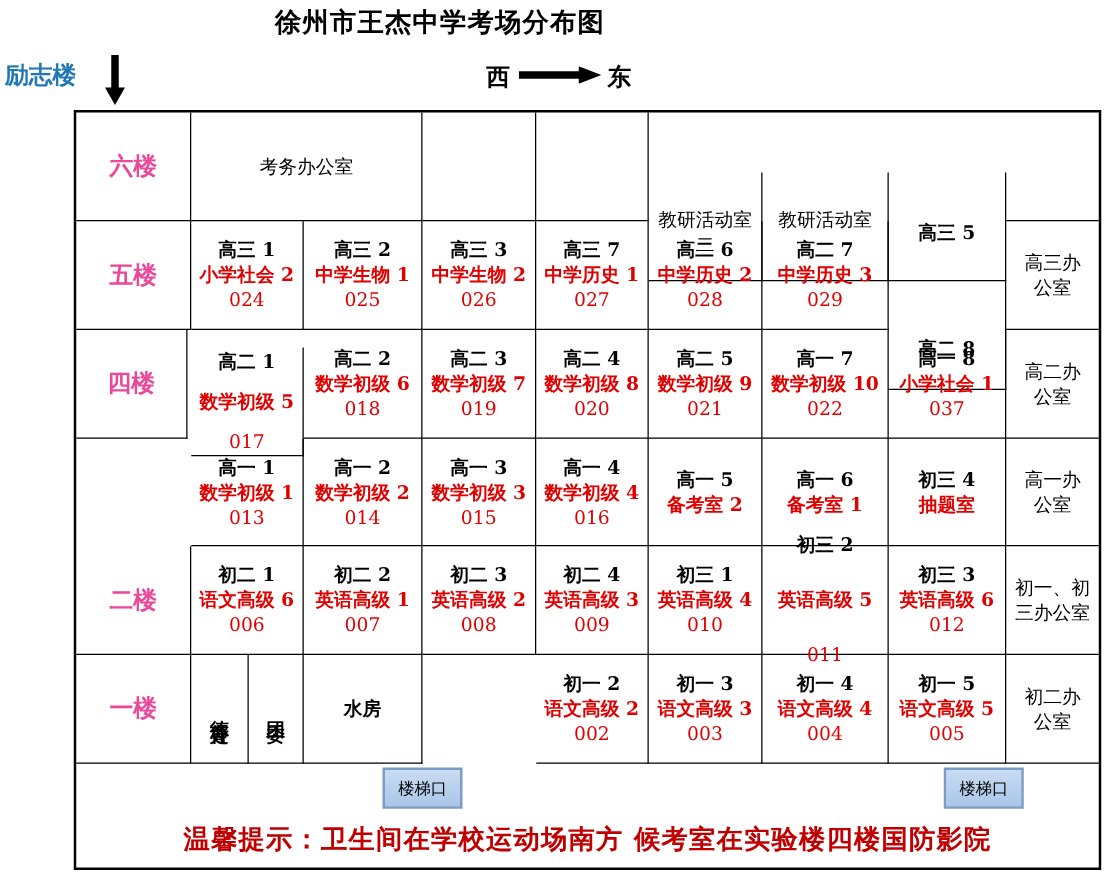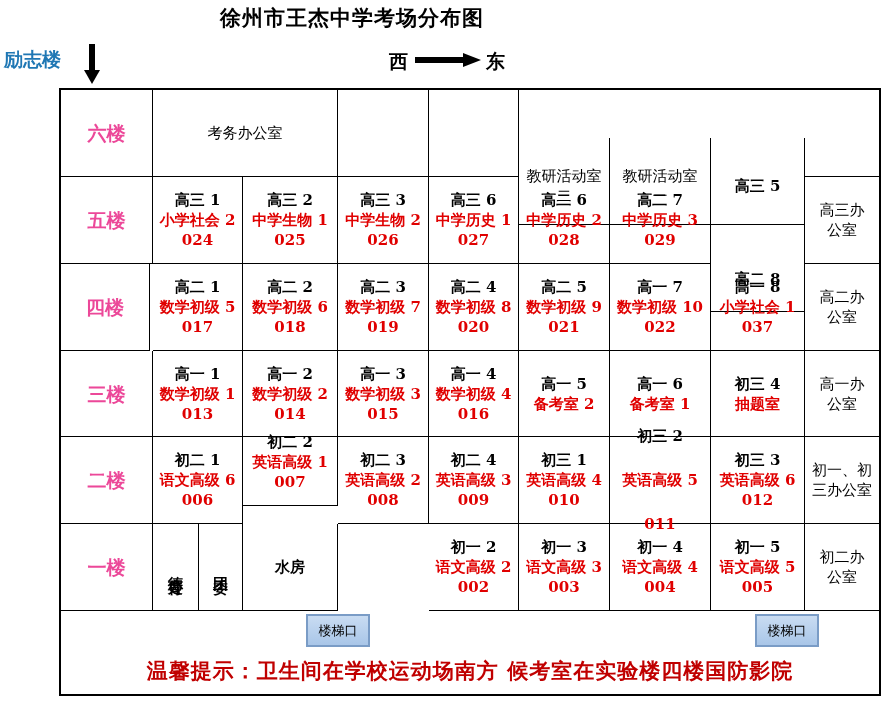--- a/index.html
+++ b/index.html
@@ -16,21 +16,21 @@
 
   .grid { position:absolute; left:59px; top:88px; width:822px; height:608px;
           border:2px solid #000; box-sizing:border-box; }
   .cell { position:absolute; box-sizing:border-box; border-right:1px solid #000; border-bottom:1px solid #000;
           display:flex; flex-direction:column; align-items:center; justify-content:center;
           text-align:center; font-size:15px; line-height:20px; }
   .cell.top { justify-content:center; padding-top:10px;margin-top:48px; }
   .floor { color:#ec4899; font-size:19px; font-weight:bold; }
   .cls { font-weight:bold; color:#000; }
   .exam { font-weight:bold; color:#e00000; }
-  .room { font-weight:bold; color:#e00000; }
+  .room { font-weight:normal; color:#e00000; }
   .plain { color:#000; }
   .vert { writing-mode:vertical-rl; text-orientation:upright; letter-spacing:2px; font-weight:bold; }
   .footer { position:absolute; left:0; top:521px; width:818px; height:85px; }
   .stair { position:absolute; top:3px; width:64px; height:33px; box-sizing:border-box;
            background:linear-gradient(#c9dcf2,#a9c6e8); border:2px solid #7a9cc6;
            font-family:"DejaVu Sans", "Liberation Sans", sans-serif; font-size:13px;
            display:flex; align-items:center; justify-content:center; color:#000; }
   .tip { position:absolute; left:0; width:818px; top:46px; text-align:center;
          font-size:21px; font-weight:bold; color:#c00000; letter-spacing:1px; }
 </style>
@@ -83,21 +83,21 @@
       <span class="cls">高三 2</span>
       <span class="exam">中学生物 1</span>
       <span class="room">025</span>
     </div>
   <div class="cell" style="left:277px;top:87px;width:91px;height:87px;">
       <span class="cls">高三 3</span>
       <span class="exam">中学生物 2</span>
       <span class="room">026</span>
     </div>
   <div class="cell" style="left:368px;top:87px;width:90px;height:87px;">
-      <span class="cls">高三 6</span>
+      <span class="cls">高三 7</span>
       <span class="exam">中学历史 1</span>
       <span class="room">027</span>
     </div>
   <div class="cell" style="left:458px;top:87px;width:91px;height:87px;">
       <span class="cls">高二 6</span>
       <span class="exam">中学历史 2</span>
       <span class="room">028</span>
     </div>
   <div class="cell" style="left:549px;top:87px;width:101px;height:87px;">
       <span class="cls">高二 7</span>
@@ -107,21 +107,21 @@
   <div class="cell top" style="left:650px;top:87px;width:94px;height:87px;padding-top:22px;">
       <span class="cls">高二 8</span>
     </div>
   <div class="cell" style="left:744px;top:87px;width:74px;height:87px;border-right:none;padding:0 14px;">
       <span class="plain">高三办公室</span>
     </div>
 
   <div class="cell" style="left:0;top:174px;width:89px;height:87px;">
       <span class="floor">四楼</span>
     </div>
-  <div class="cell" style="left:92px;top:174px;width:90px;height:87px;">
+  <div class="cell" style="left:92px;top:188px;width:90px;height:87px;gap:12px;">
       <span class="cls">高二 1</span>
       <span class="exam">数学初级 5</span>
       <span class="room">017</span>
     </div>
   <div class="cell" style="left:182px;top:174px;width:95px;height:87px;">
       <span class="cls">高二 2</span>
       <span class="exam">数学初级 6</span>
       <span class="room">018</span>
     </div>
   <div class="cell" style="left:277px;top:174px;width:91px;height:87px;">
@@ -146,23 +146,20 @@
     </div>
   <div class="cell" style="left:650px;top:174px;width:94px;height:87px;">
       <span class="cls">高一 8</span>
       <span class="exam">小学社会 1</span>
       <span class="room">037</span>
     </div>
   <div class="cell" style="left:744px;top:174px;width:74px;height:87px;border-right:none;padding:0 14px;">
       <span class="plain">高二办公室</span>
     </div>
 
-  <div class="cell" style="left:0;top:261px;width:92px;height:86px;">
-      <span class="floor">三楼</span>
-    </div>
   <div class="cell" style="left:92px;top:261px;width:90px;height:86px;">
       <span class="cls">高一 1</span>
       <span class="exam">数学初级 1</span>
       <span class="room">013</span>
     </div>
   <div class="cell" style="left:182px;top:261px;width:95px;height:86px;">
       <span class="cls">高一 2</span>
       <span class="exam">数学初级 2</span>
       <span class="room">014</span>
     </div>
@@ -193,21 +190,21 @@
     </div>
 
   <div class="cell" style="left:0;top:347px;width:92px;height:87px;">
       <span class="floor">二楼</span>
     </div>
   <div class="cell" style="left:92px;top:347px;width:90px;height:87px;">
       <span class="cls">初二 1</span>
       <span class="exam">语文高级 6</span>
       <span class="room">006</span>
     </div>
-  <div class="cell" style="left:182px;top:329px;width:95px;height:87px;">
+  <div class="cell" style="left:182px;top:347px;width:95px;height:87px;">
       <span class="cls">初二 2</span>
       <span class="exam">英语高级 1</span>
       <span class="room">007</span>
     </div>
   <div class="cell" style="left:277px;top:347px;width:91px;height:87px;">
       <span class="cls">初二 3</span>
       <span class="exam">英语高级 2</span>
       <span class="room">008</span>
     </div>
   <div class="cell" style="left:368px;top:347px;width:90px;height:87px;">

